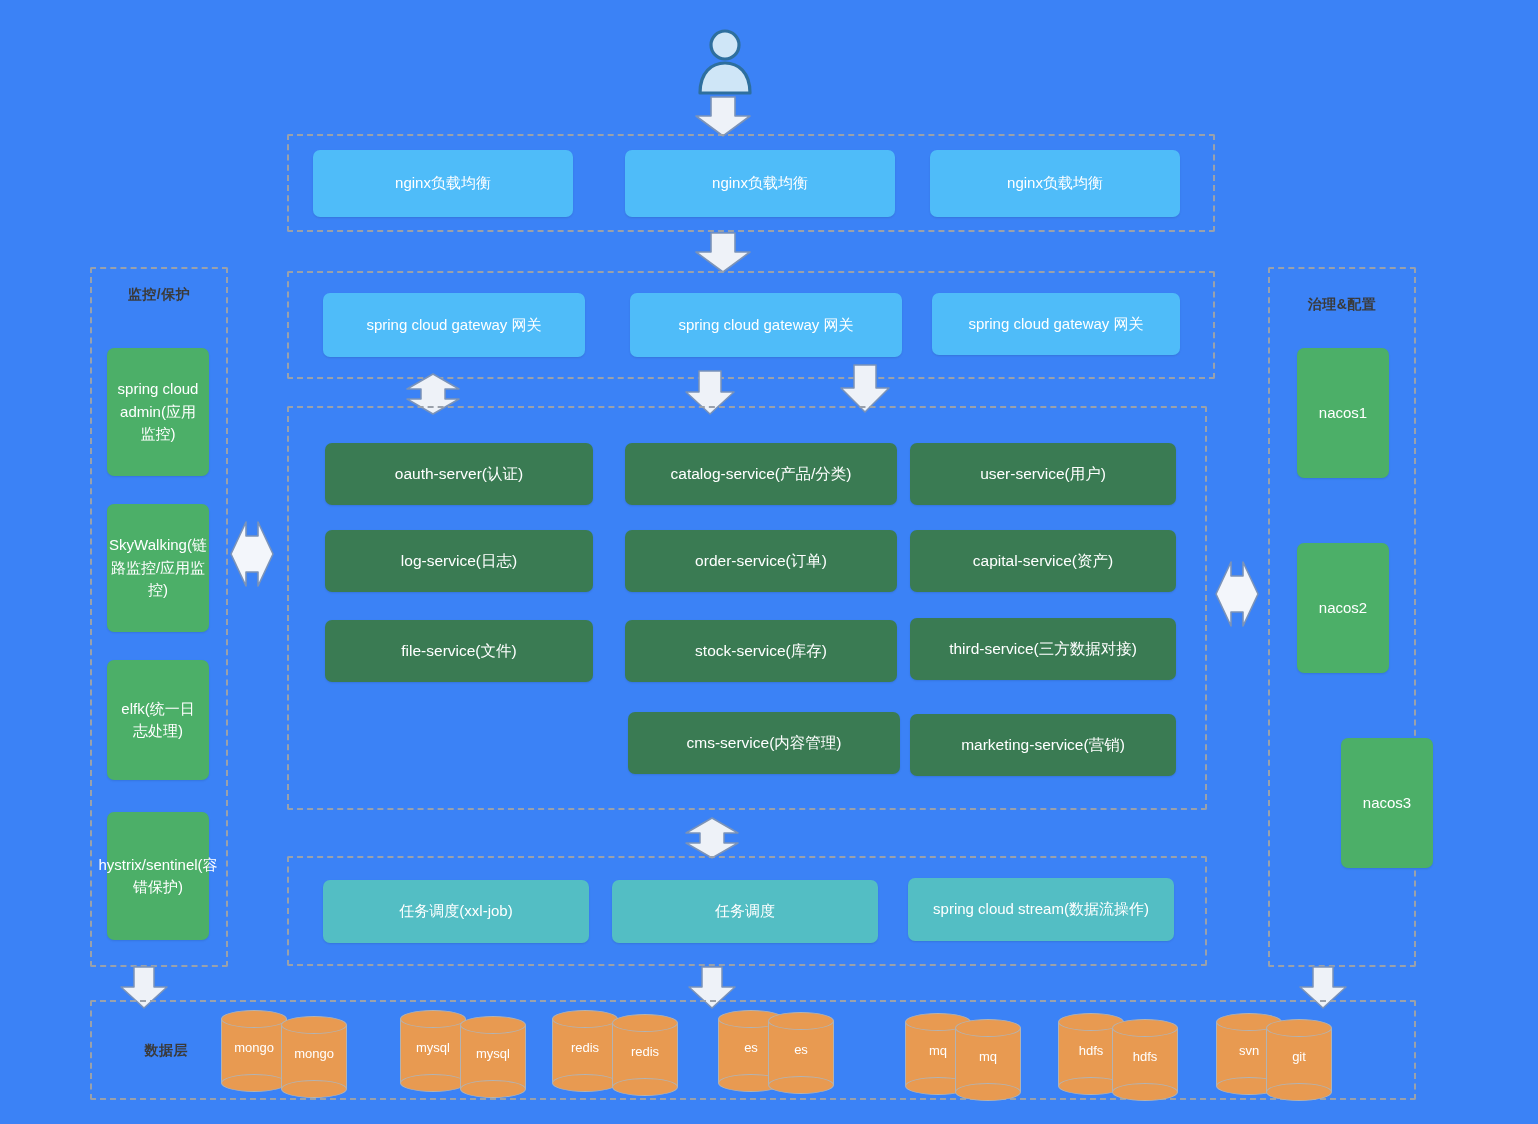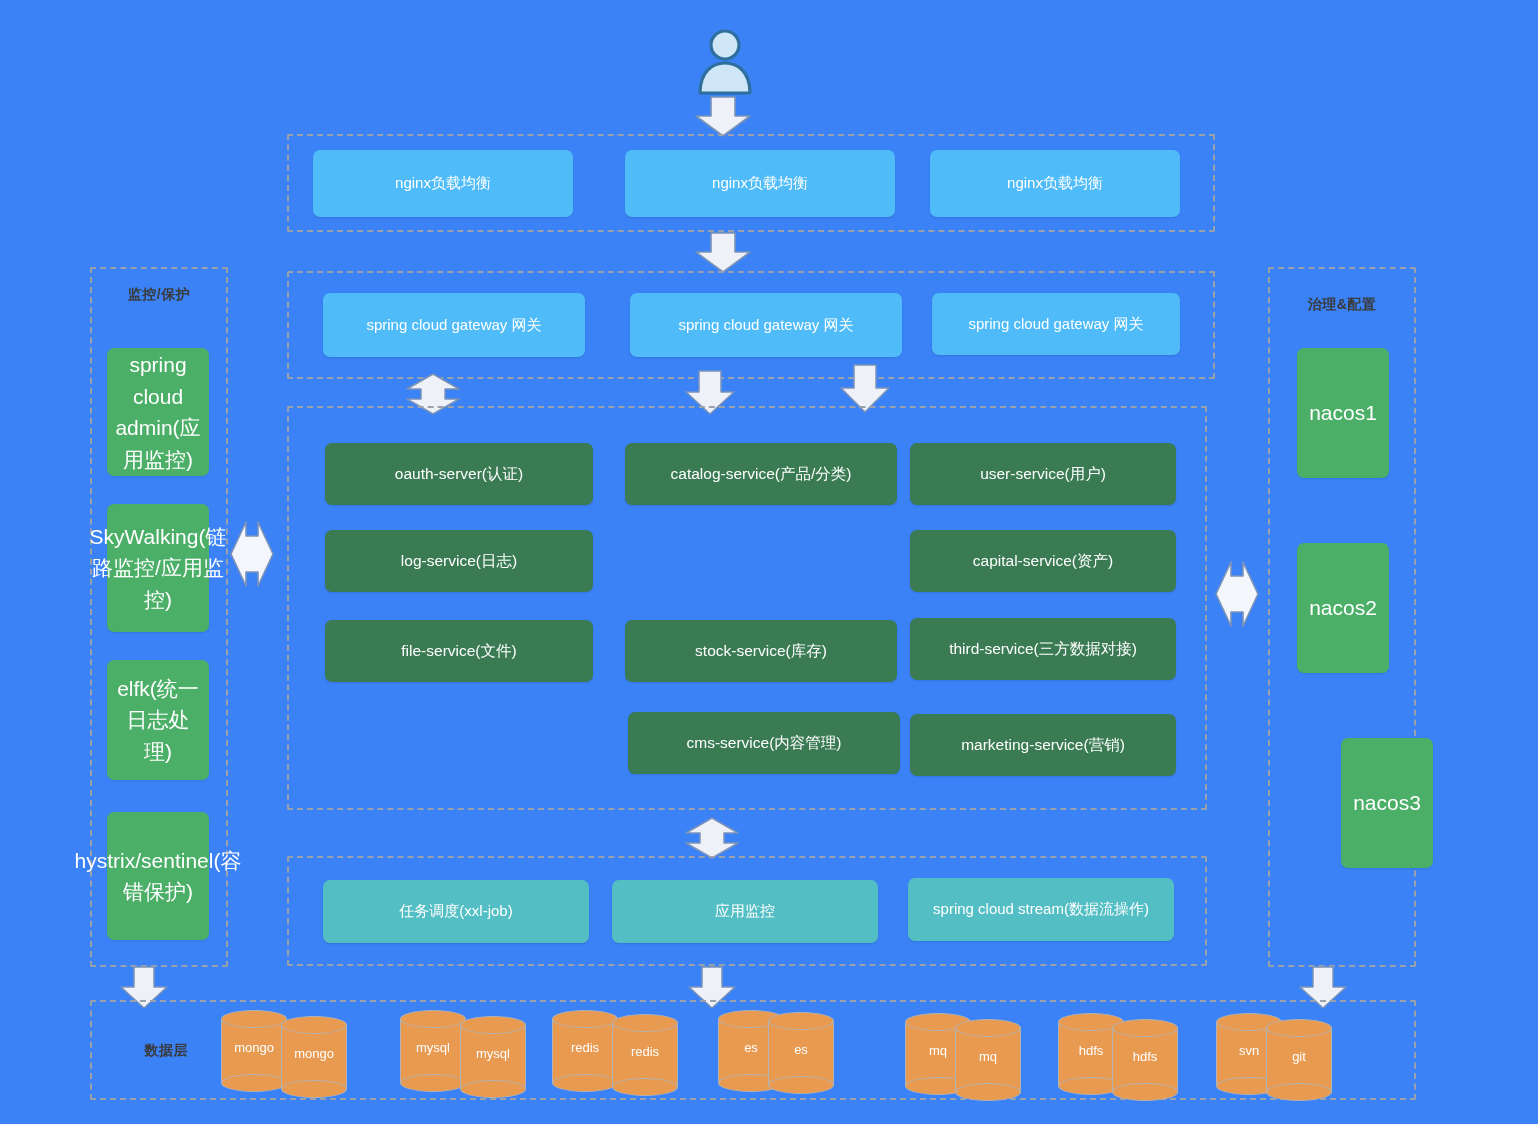--- a/index.html
+++ b/index.html
@@ -43,21 +43,21 @@
     text-align:center;
     border-radius:7px;
     color:#ffffff;
     font-size:15px;
     line-height:1.35;
     padding:4px 8px;
     box-shadow:0 1px 2px rgba(0,0,0,0.10);
   }
   .node.blue{background:#4fbcf9;}
   .node.green-dark{background:#3a7b53;font-size:15.5px;}
-  .node.green-light{background:#4caf68;font-size:21px;line-height:1.5;}
+  .node.green-light{background:#4caf68;font-size:15px;line-height:1.5;}
   .node.teal{background:#53bec4;font-size:15px;}
 
   
   .cyl{
     position:absolute;
     width:66px;
     height:82px;
   }
   .cyl .body{
     position:absolute;
@@ -201,20 +201,23 @@
   <div class="node green-dark abs" style="left:325px; top:443px; width:268px; height:62px;">
     <span>oauth-server(认证)</span>
   </div>
   <div class="node green-dark abs" style="left:325px; top:530px; width:268px; height:62px;">
     <span>log-service(日志)</span>
   </div>
 
   <div class="node green-dark abs" style="left:910px; top:443px; width:266px; height:62px;">
     <span>user-service(用户)</span>
   </div>
+  <div class="node green-dark abs" style="left:625px; top:530px; width:272px; height:62px;">
+    <span>order-service(订单)</span>
+  </div>
   <div class="node green-dark abs" style="left:910px; top:530px; width:266px; height:62px;">
     <span>capital-service(资产)</span>
   </div>
 
   <div class="node green-dark abs" style="left:325px; top:620px; width:268px; height:62px;">
     <span>file-service(文件)</span>
   </div>
   <div class="node green-dark abs" style="left:625px; top:620px; width:272px; height:62px;">
     <span>stock-service(库存)</span>
   </div>
@@ -245,21 +248,21 @@
     <svg width="58" height="44" viewBox="0 0 58 44">
       <path d="M29 2 L55 17 H41 V27 H55 L29 42 L3 27 H17 V17 H3 Z" fill="#eef2f8" stroke="#7b93b8" stroke-width="1.5" stroke-linejoin="round"></path>
     </svg>
   </div>
 
   <div class="group abs" style="left:287px; top:856px; width:920px; height:110px;"></div>
   <div class="node teal abs" style="left:323px; top:880px; width:266px; height:63px;">
     <span>任务调度(xxl-job)</span>
   </div>
   <div class="node teal abs" style="left:612px; top:880px; width:266px; height:63px;">
-    <span>应用监控</span>
+    <span>任务调度</span>
   </div>
   <div class="node teal abs" style="left:908px; top:878px; width:266px; height:63px;">
     <span>spring cloud stream(数据流操作)</span>
   </div>
 
   <div class="arrow abs" style="left:118px; top:966px; width:52px; height:44px;">
     <svg width="52" height="44" viewBox="0 0 52 44">
       <path d="M16 1 H36 V21 H49 L26 42 L3 21 H16 Z" fill="#eef2f8" stroke="#7b93b8" stroke-width="1.5" stroke-linejoin="round"></path>
     </svg>
   </div>

